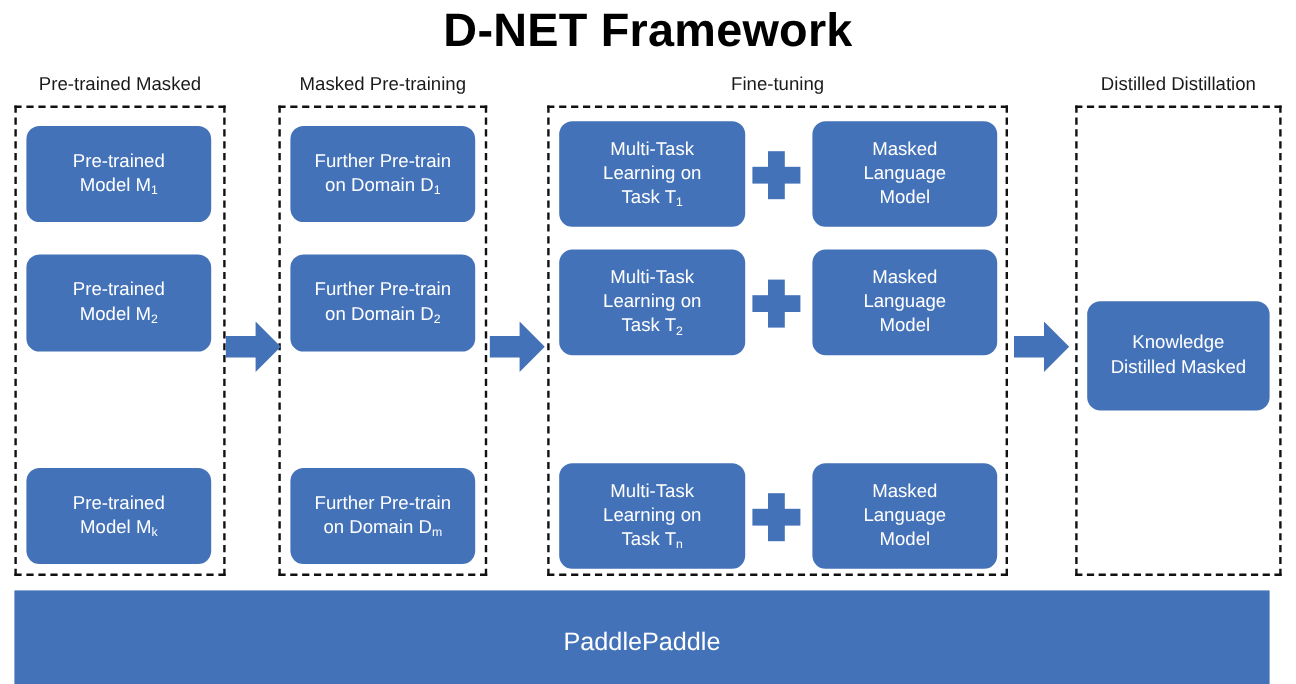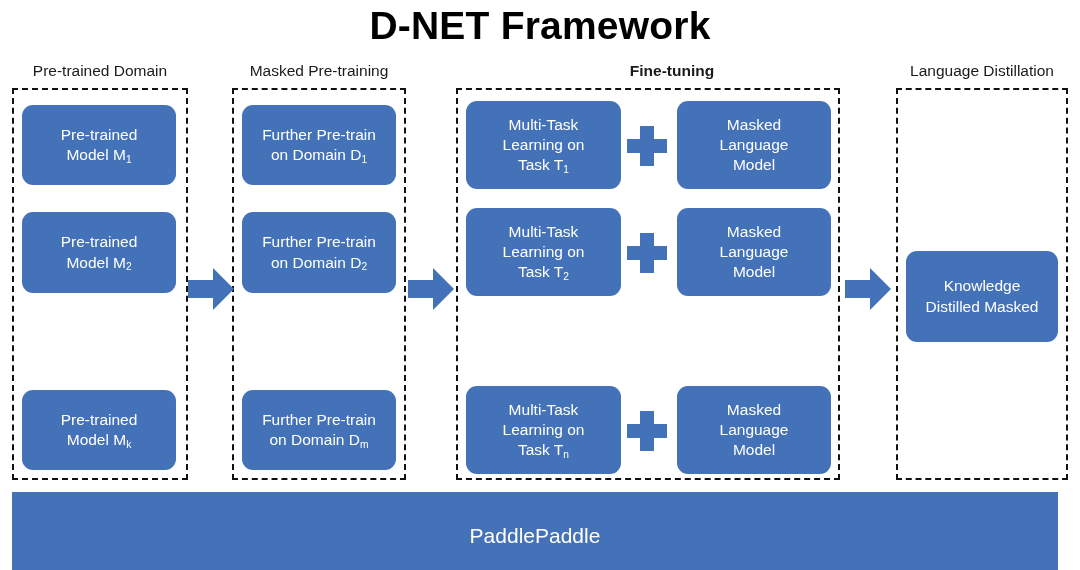--- a/index.html
+++ b/index.html
@@ -85,24 +85,24 @@
     font-size: 21px;
   }
 </style>
 </head>
 <body>
 
 <div id="canvas">
 
   <div class="title">D-NET Framework</div>
 
-  <div class="stage-label" style="left:12px; top:62px; width:176px;">Pre-trained Domain</div>
+  <div class="stage-label" style="left:12px; top:62px; width:176px;">Pre-trained Masked</div>
   <div class="stage-label" style="left:232px; top:62px; width:174px;">Masked Pre-training</div>
-  <div class="stage-label" style="left:480px; top:62px; width:384px;font-weight:bold;">Fine-tuning</div>
-  <div class="stage-label" style="left:896px; top:62px; width:172px;">Language Distillation</div>
+  <div class="stage-label" style="left:456px; top:62px; width:384px;">Fine-tuning</div>
+  <div class="stage-label" style="left:896px; top:62px; width:172px;">Distilled Distillation</div>
 
   <div class="dashed-box" style="left:12px; top:88px; width:176px; height:392px;"></div>
   <div class="dashed-box" style="left:232px; top:88px; width:174px; height:392px;"></div>
   <div class="dashed-box" style="left:456px; top:88px; width:384px; height:392px;"></div>
   <div class="dashed-box" style="left:896px; top:88px; width:172px; height:392px;"></div>
 
   <div class="node" style="left:22px; top:105px; width:154px; height:80px;">
     <span>
       <span class="txt">Pre-trained</span>
       <span class="txt"><span>Model M</span><sub>1</sub></span>

